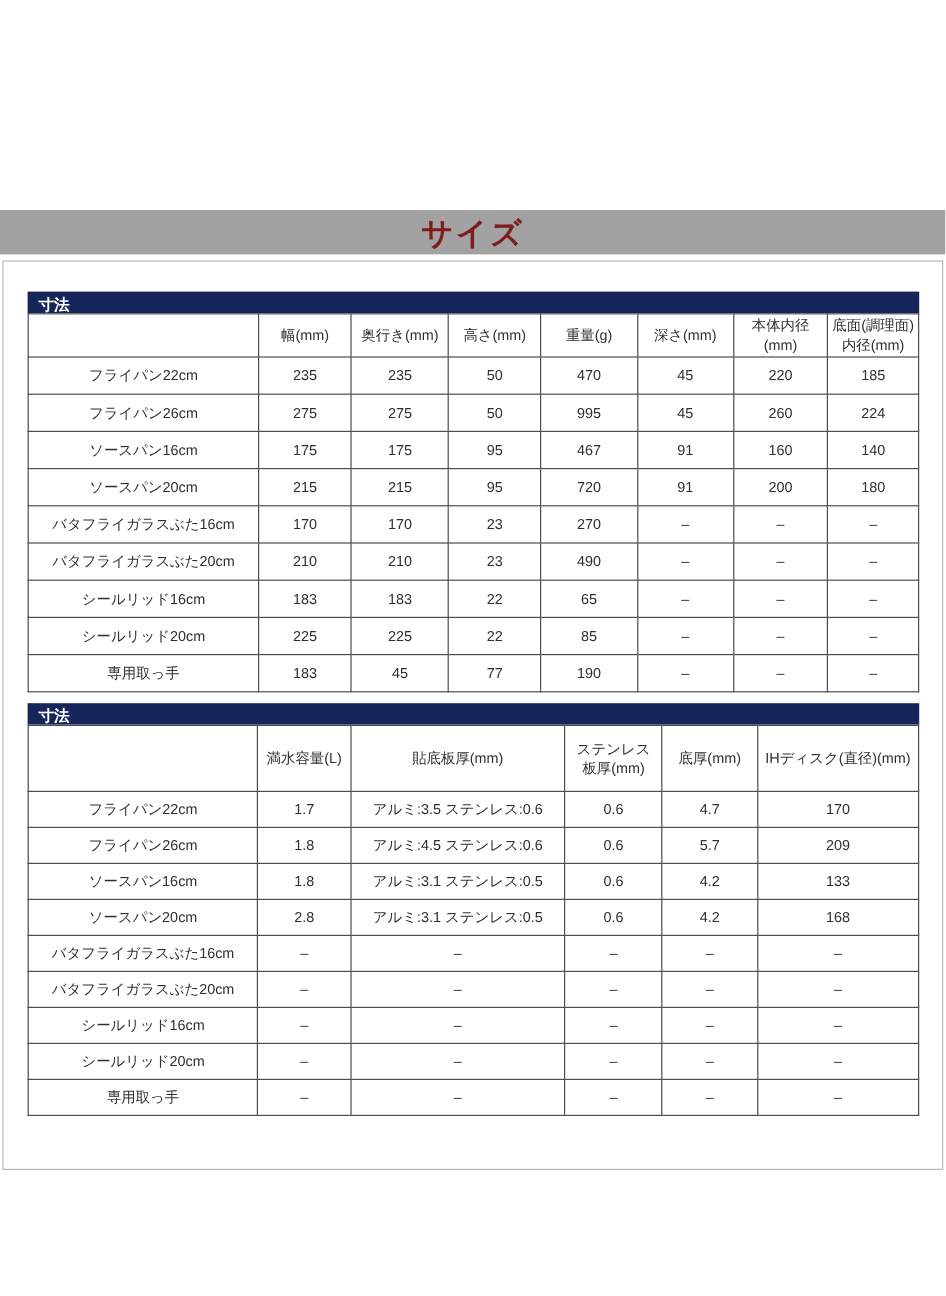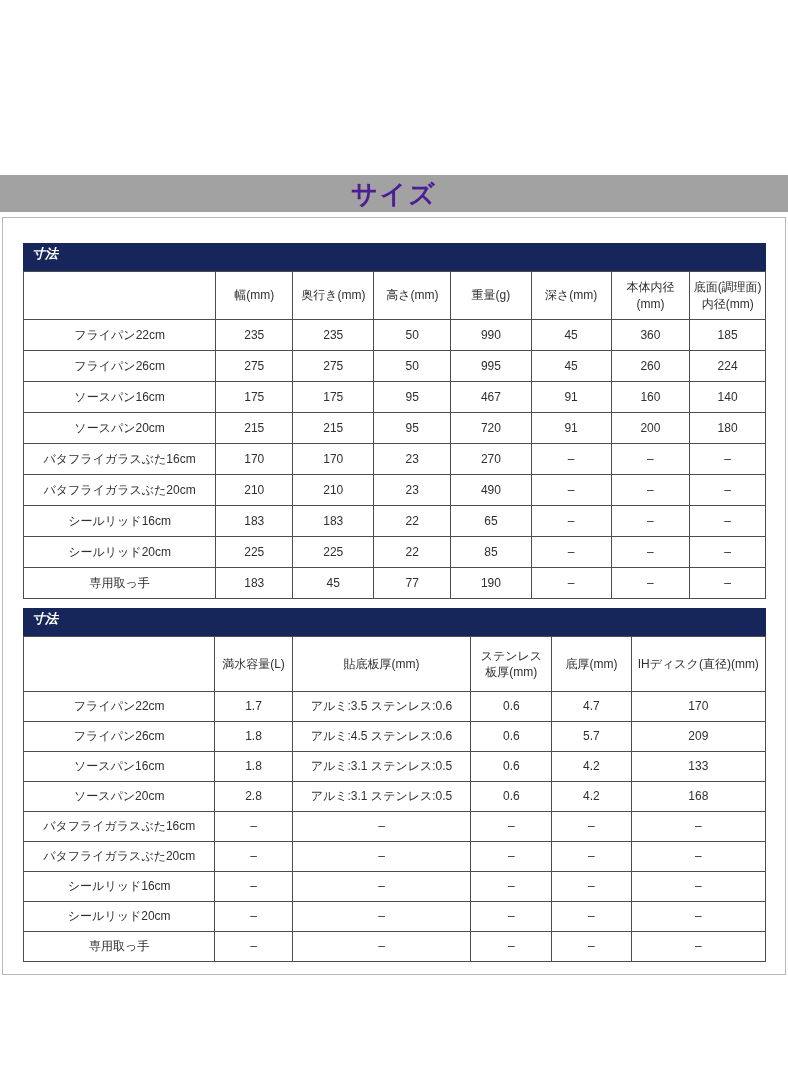--- a/index.html
+++ b/index.html
@@ -19,21 +19,21 @@
   
   .title-band {
     margin-top: 175px;
     height: 37px;
     background: var(--band, #a2a2a2);
     display: flex;
     align-items: center;
     justify-content: center;
   }
   .title-band .title-text {
-    color: #4c1d95;
+    color: #7f1d1d;
     font-size: 26px;
     font-weight: bold;
     letter-spacing: 2px;
     line-height: 1;
   }
   
   .content-box {
     margin: 5px 2px 0 2px;
     border: 1px solid var(--boxborder, #b9b9b9);
     background: #ffffff;
@@ -42,45 +42,44 @@
     height: 758px;
   }
   .table-section { margin: 0; }
   .table-section + .table-section { margin-top: 9px; }
   
   .section-bar {
     background: var(--navy, #16265a);
     color: #ffffff;
     font-size: 13px;
     font-weight: bold;
-    height: 28px;
+    height: 18px;
     line-height: 22px;
     padding-left: 9px;
-    font-style: italic;
   }
   
   table.spec-table {
     width: 100%;
     border-collapse: collapse;
     table-layout: fixed;
     background: #ffffff;
   }
   table.spec-table th,
   table.spec-table td {
     border: 1px solid var(--cellborder, #4d4d4d);
     font-size: 12px;
     font-weight: normal;
     text-align: center;
     vertical-align: middle;
     white-space: pre-line;
     line-height: 1.35;
     padding: 1px 2px;
     color: var(--text, #2f2f2f);
   }
-  table.t1 thead tr { height: 48px; }
+  table.t1 thead tr { height: 36px; }
   table.t1 tbody tr { height: 31px; }
   table.t2 thead tr { height: 55px; }
   table.t2 tbody tr { height: 30px; }
 </style>
 </head>
 <body>
 
 <div class="page" style="--band: #a2a2a2; --navy: #16265a; --cellborder: #4d4d4d; --boxborder: #b9b9b9; --text: #2f2f2f;">
 
   <div class="title-band">
@@ -115,23 +114,23 @@
               <th>底面(調理面)
 内径(mm)</th>
             </tr>
           </thead>
         <tbody>
             <tr>
               <th>フライパン22cm</th>
               <td>235</td>
               <td>235</td>
               <td>50</td>
-              <td>990</td>
+              <td>470</td>
               <td>45</td>
-              <td>360</td>
+              <td>220</td>
               <td>185</td>
             </tr>
             <tr>
               <th>フライパン26cm</th>
               <td>275</td>
               <td>275</td>
               <td>50</td>
               <td>995</td>
               <td>45</td>
               <td>260</td>

